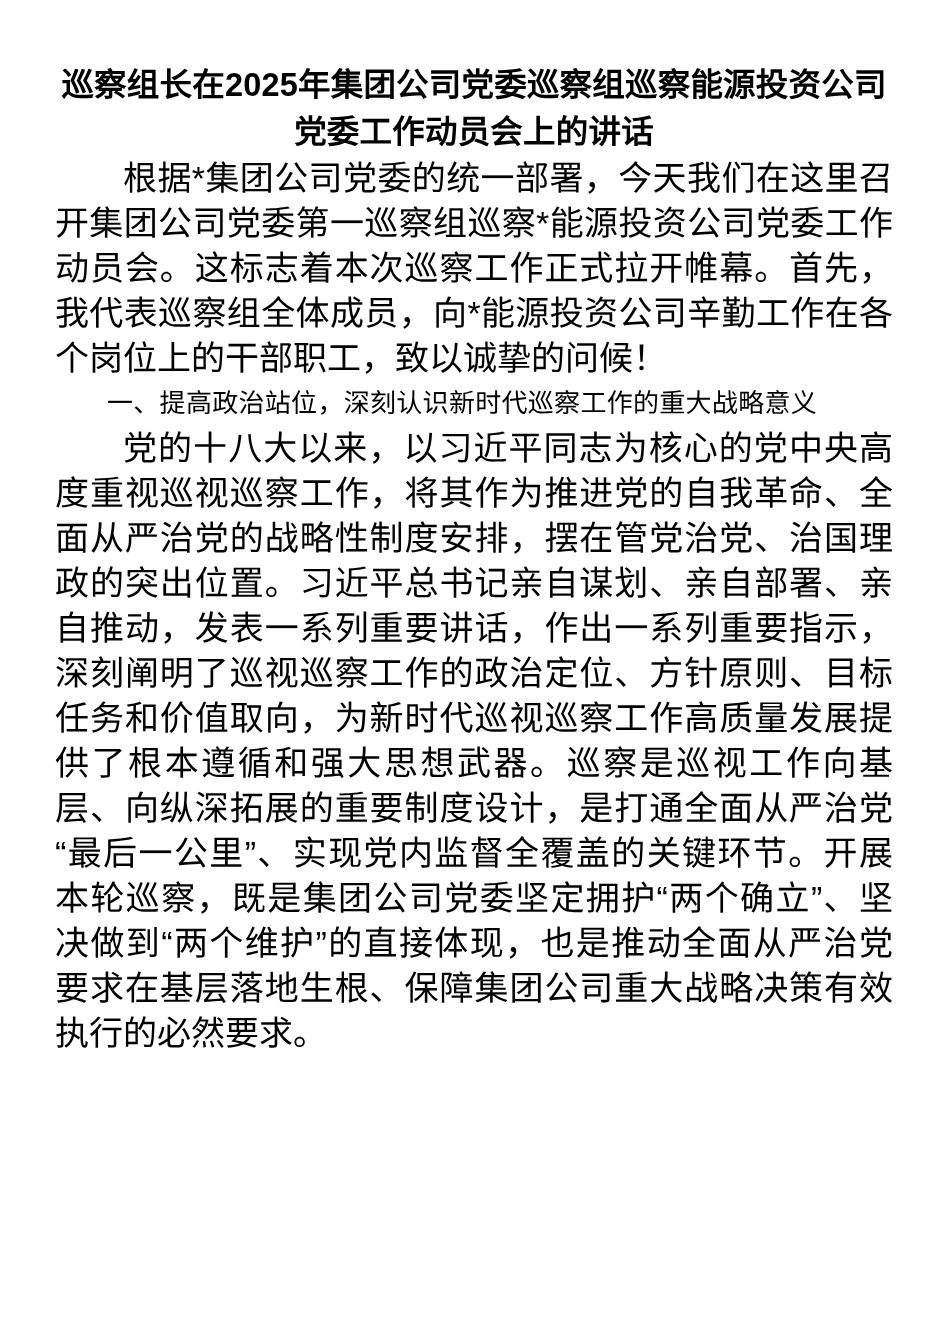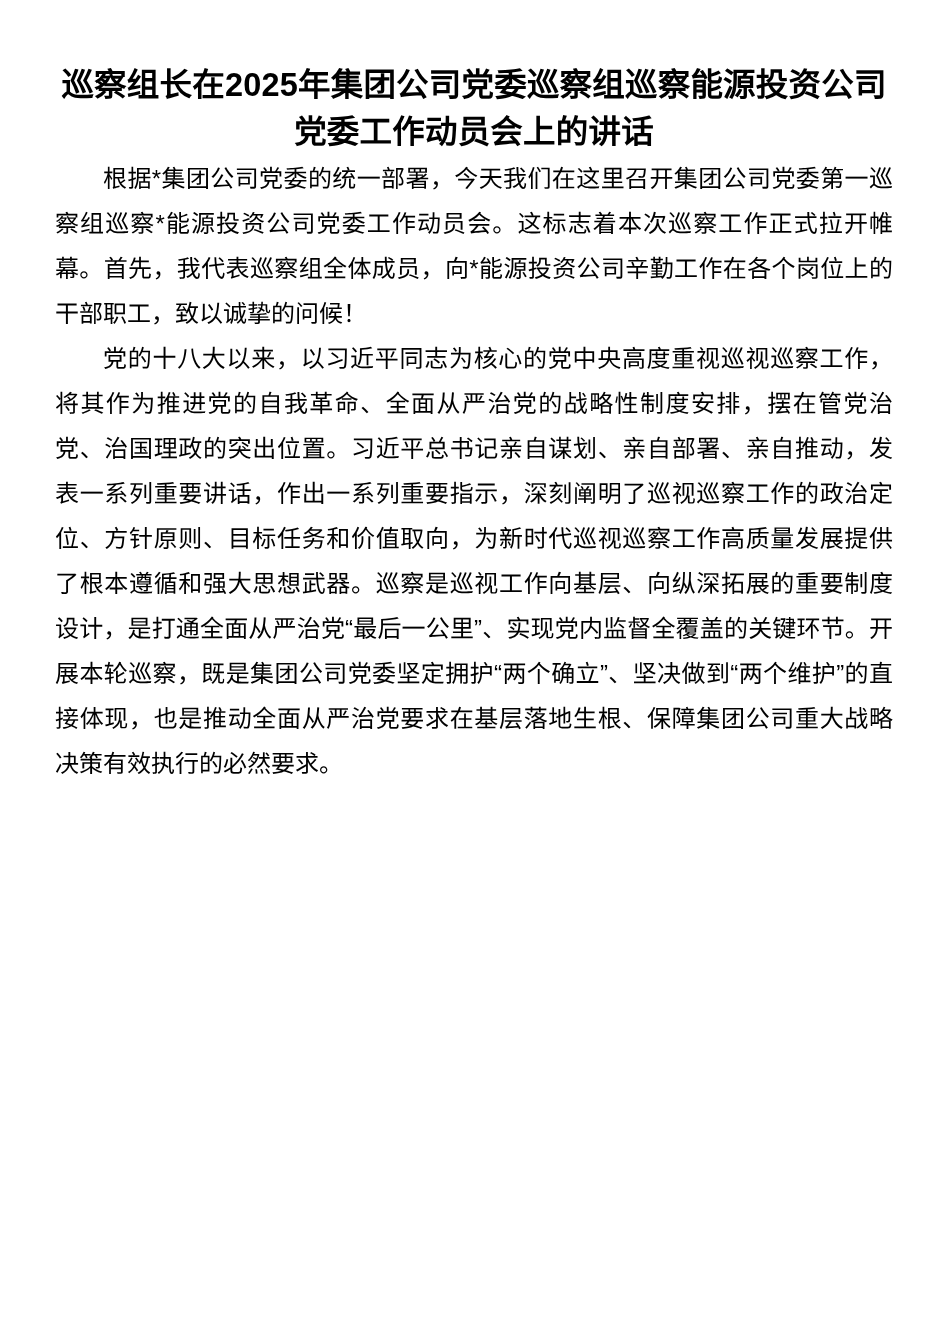--- a/index.html
+++ b/index.html
@@ -50,21 +50,21 @@
     line-height: 45px;
     margin: 0;
     padding-top: 13px;
     text-align: justify;
     text-align-last: left;
     word-break: break-all;
   }
 
   
   .para {
-    font-size: 24px;
+    font-size: 34px;
     line-height: 45px;
     margin: 0;
     text-indent: 2em;
     text-align: justify;
     text-align-last: left;
     word-break: break-all;
     letter-spacing: 0;
   }
 
   
@@ -84,17 +84,18 @@
 
 <div class="page">
   <div class="doc-body">
 
     <h1 class="doc-title">巡察组长在2025年集团公司党委巡察组巡察能源投资公司党委工作动员会上的讲话</h1>
 
 
     <p class="para">根据*集团公司党委的统一部署，今天我们在这里召开集团公司党委第一巡察组巡察*能源投资公司党委工作动员会。这标志着本次巡察工作正式拉开帷幕。首先，我代表巡察组全体成员，向*能源投资公司辛勤工作在各个岗位上的干部职工，致以诚挚的问候！</p>
 
 
+    <p class="section-heading">一、提高政治站位，深刻认识新时代巡察工作的重大战略意义</p>
 
     <p class="para">党的十八大以来，以习近平同志为核心的党中央高度重视巡视巡察工作，将其作为推进党的自我革命、全面从严治党的战略性制度安排，摆在管党治党、治国理政的突出位置。习近平总书记亲自谋划、亲自部署、亲自推动，发表一系列重要讲话，作出一系列重要指示，深刻阐明了巡视巡察工作的政治定位、方针原则、目标任务和价值取向，为新时代巡视巡察工作高质量发展提供了根本遵循和强大思想武器。巡察是巡视工作向基层、向纵深拓展的重要制度设计，是打通全面从严治党“最后一公里”、实现党内监督全覆盖的关键环节。开展本轮巡察，既是集团公司党委坚定拥护“两个确立”、坚决做到“两个维护”的直接体现，也是推动全面从严治党要求在基层落地生根、保障集团公司重大战略决策有效执行的必然要求。</p>
 
   </div>
 </div>
 
 </body></html>

